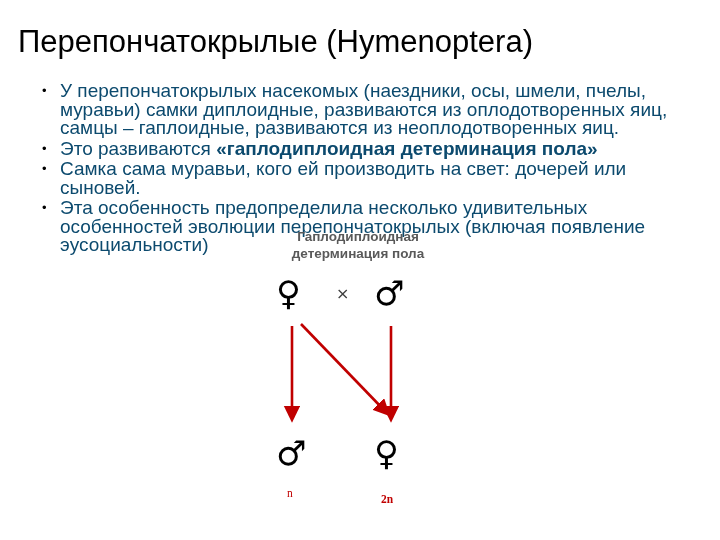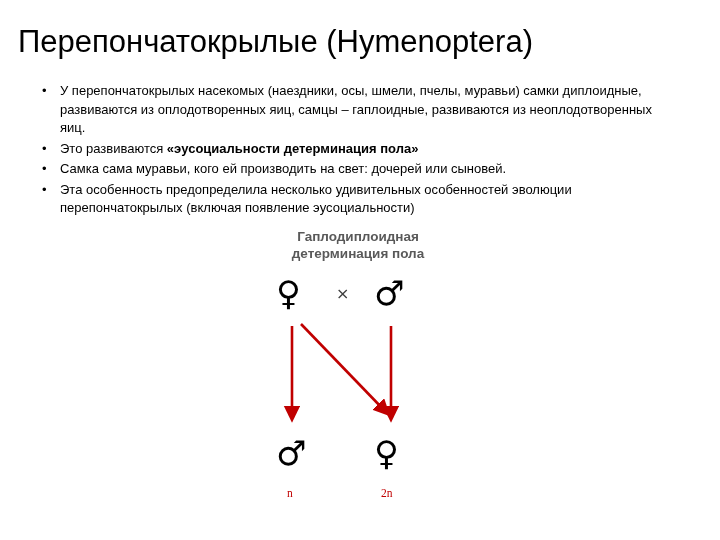--- a/index.html
+++ b/index.html
@@ -46,23 +46,23 @@
     flex: 0 0 26px;
     text-align: left;
     padding-left: 8px;
     font-size: 13px;
     line-height: 18px;
     color: #000000;
     box-sizing: border-box;
   }
   .bullet-text {
     flex: 1 1 auto;
-    font-size: 13px;
+    font-size: 19px;
     line-height: 18.5px;
-    color: #000000;
+    color: #0c4a6e;
   }
   .bullet-text b {
     font-weight: bold;
   }
   
   .diagram {
     position: absolute;
     left: 188px;
     top: 228px;
     width: 330px;
@@ -115,21 +115,22 @@
     line-height: 14px;
     color: #c00000;
     font-family: "Liberation Serif", serif;
   }
   .lbl-n {
     left: 99px;
     top: 258px;
   }
   .lbl-2n {
     left: 193px;
-    top: 258px;
+    top: 264px;
+    font-weight: bold;
   }
   .arrows {
     position: absolute;
     left: 0;
     top: 0;
     width: 330px;
     height: 290px;
   }
 </style>
 </head>
@@ -141,21 +142,21 @@
 
   <div class="bullets">
 
     <div class="bullet">
       <div class="bullet-marker">•</div>
       <div class="bullet-text"><span>У перепончатокрылых насекомых (наездники, осы, шмели, пчелы, муравьи) самки диплоидные, развиваются из оплодотворенных яиц, самцы – гаплоидные, развиваются из неоплодотворенных яиц.</span></div>
     </div>
 
     <div class="bullet">
       <div class="bullet-marker">•</div>
-      <div class="bullet-text"><span>Это развиваются </span><b>«эусоциальности детерминация пола»</b></div>
+      <div class="bullet-text"><span>Это развиваются </span><b>«гаплодиплоидная детерминация пола»</b></div>
     </div>
 
     <div class="bullet">
       <div class="bullet-marker">•</div>
       <div class="bullet-text"><span>Самка сама муравьи, кого ей производить на свет: дочерей или сыновей.</span></div>
     </div>
 
     <div class="bullet">
       <div class="bullet-marker">•</div>
       <div class="bullet-text"><span>Эта особенность предопределила несколько удивительных особенностей эволюции перепончатокрылых (включая появление эусоциальности)</span></div>

